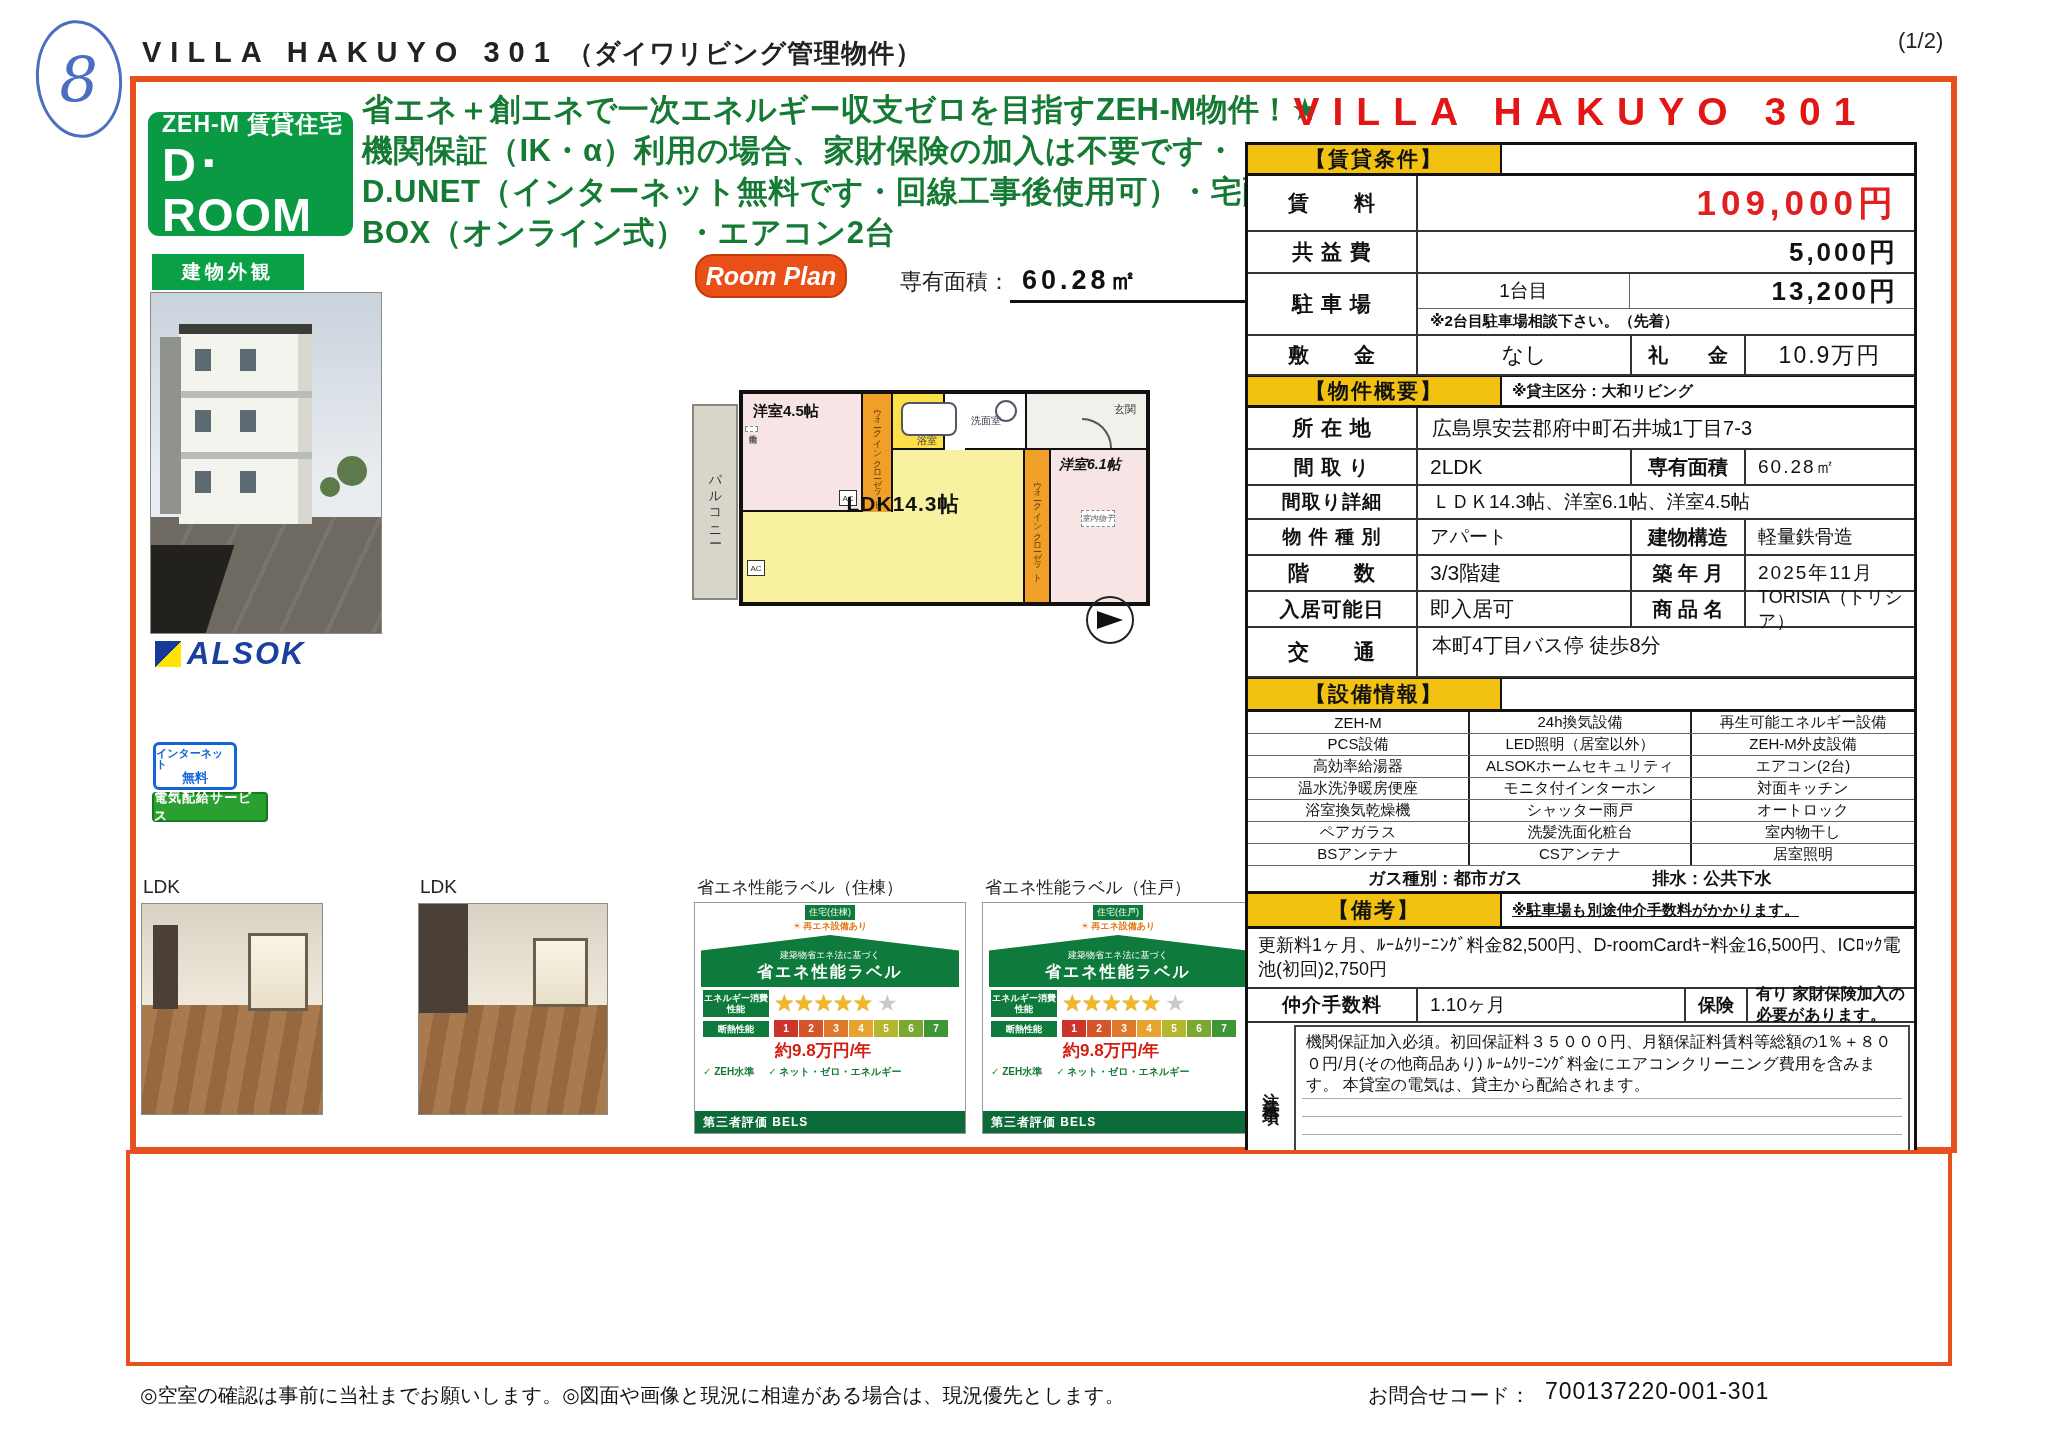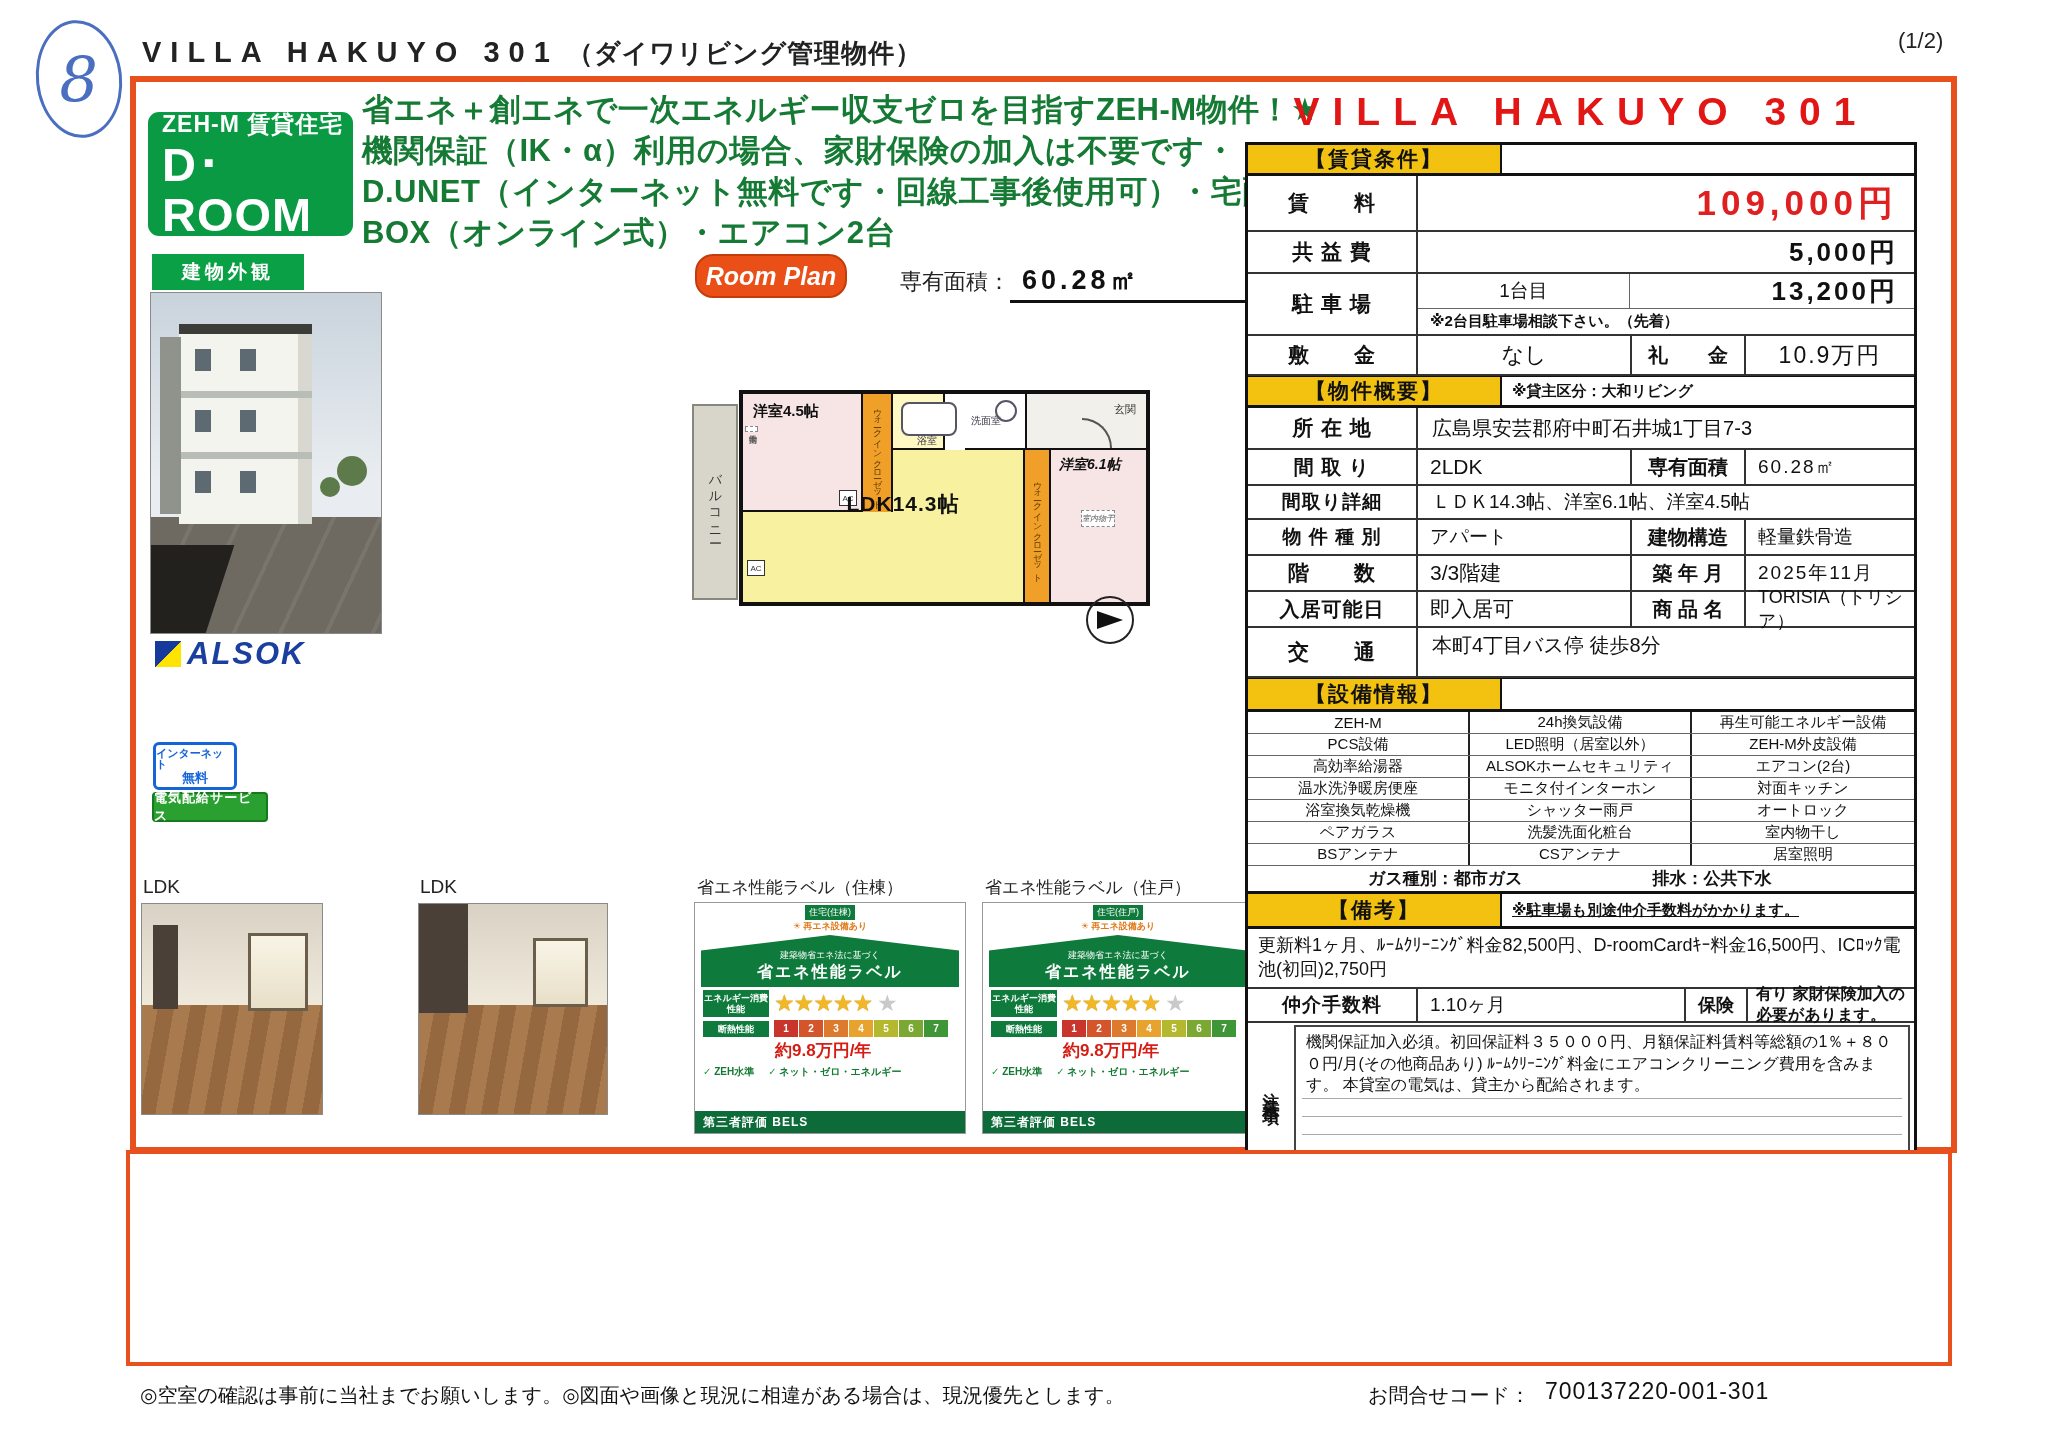--- a/index.html
+++ b/index.html
@@ -57,21 +57,21 @@
   .area-val{font-size:27px;font-weight:bold;letter-spacing:4px;border-bottom:3px solid #111;padding:0 110px 2px 12px;}
   .plan{left:692px;top:390px;width:458px;height:216px;}
   .balcony{position:absolute;left:0;top:14px;width:42px;height:192px;background:#d8d5ca;border:2px solid #8a887d;display:flex;align-items:center;justify-content:center;}
   .vtext{writing-mode:vertical-rl;letter-spacing:3px;font-size:13px;color:#333;}
   .plan-body{position:absolute;left:47px;top:0;width:403px;height:208px;border:4px solid #111;background:#fff;}
   .pr{position:absolute;box-sizing:border-box;}
   .room-a{left:0;top:0;width:120px;height:118px;background:#f7e4e4;border-right:2px solid #111;border-bottom:2px solid #111;}
   .room-a-lbl{position:absolute;left:10px;top:8px;font-size:15px;font-weight:bold;}
   .wic1{left:120px;top:0;width:30px;height:118px;background:#f0a028;border-right:2px solid #111;display:flex;align-items:center;justify-content:center;}
   .wic-t{writing-mode:vertical-rl;font-size:9px;color:#5a3a00;letter-spacing:0;}
-  .bath{left:150px;top:0;width:52px;height:56px;background:#fef9c3;border-right:2px solid #111;border-bottom:2px solid #111;}
+  .bath{left:150px;top:0;width:52px;height:56px;background:#fde047;border-right:2px solid #111;border-bottom:2px solid #111;}
   .tub{position:absolute;left:8px;top:8px;width:52px;height:30px;border:2px solid #556;border-radius:8px;background:#fff;}
   .bath-lbl{position:absolute;left:24px;top:40px;font-size:10px;color:#334;}
   .wash{left:222px;top:0;width:62px;height:56px;background:#fff;border-right:2px solid #111;border-bottom:2px solid #111;}
   .wash-lbl{position:absolute;left:6px;top:20px;font-size:10px;color:#334;}
   .wash-circle{position:absolute;right:8px;top:6px;width:18px;height:18px;border:2px solid #556;border-radius:50%;}
   .genkan{left:284px;top:0;width:119px;height:56px;background:#f2f0ea;border-bottom:2px solid #111;}
   .genkan-lbl{position:absolute;right:10px;top:8px;font-size:11px;color:#333;}
   .door-arc{position:absolute;right:34px;top:24px;width:28px;height:28px;border:2px solid #555;border-left:none;border-bottom:none;border-radius:0 100% 0 0;}
   .ldk-a{left:150px;top:56px;width:130px;height:152px;background:#f8f2a0;}
   .ldk-b{left:0;top:118px;width:280px;height:90px;background:#f8f2a0;border-top:0;}

